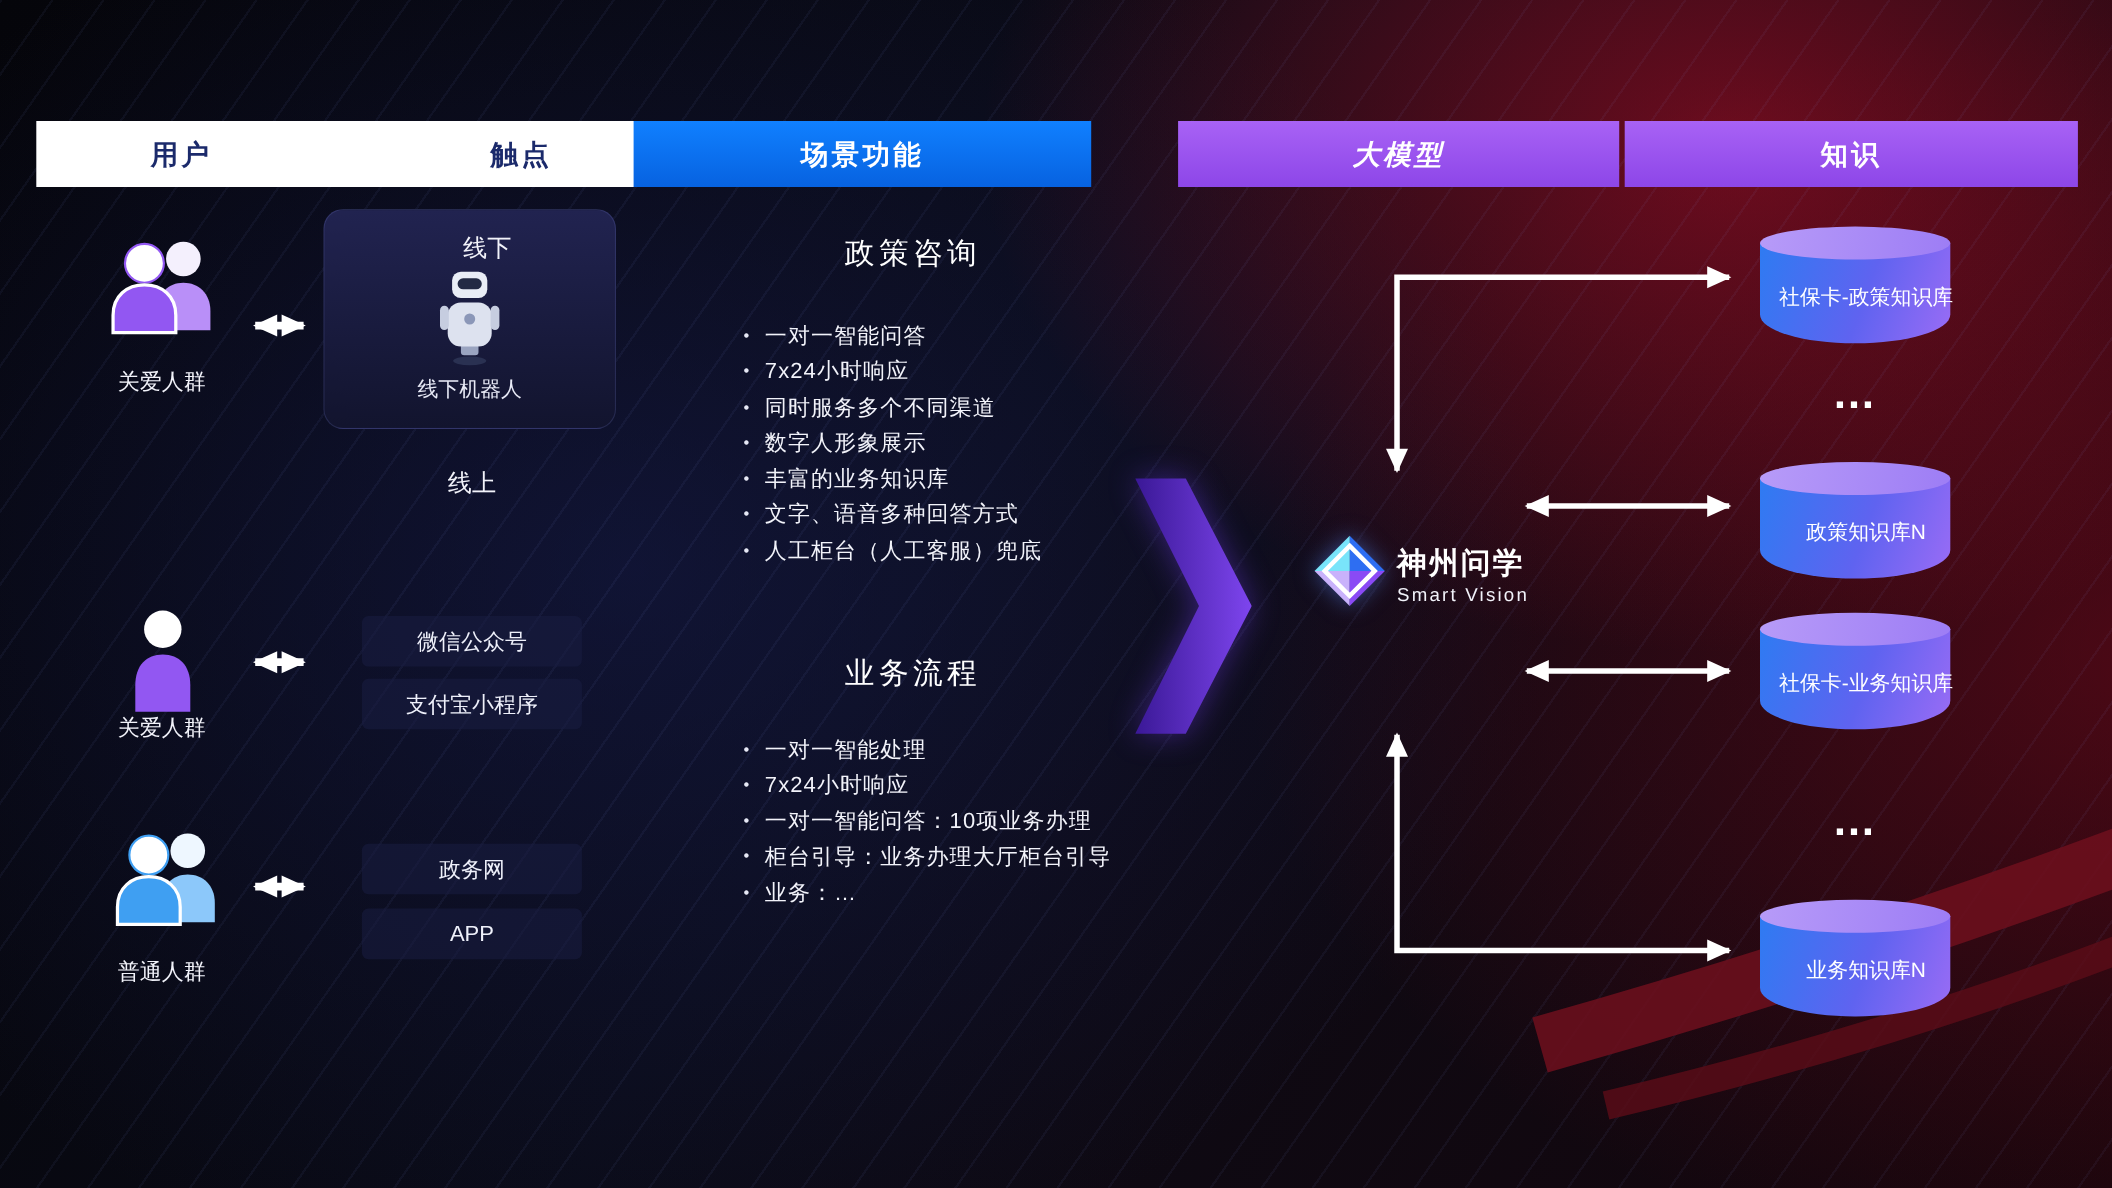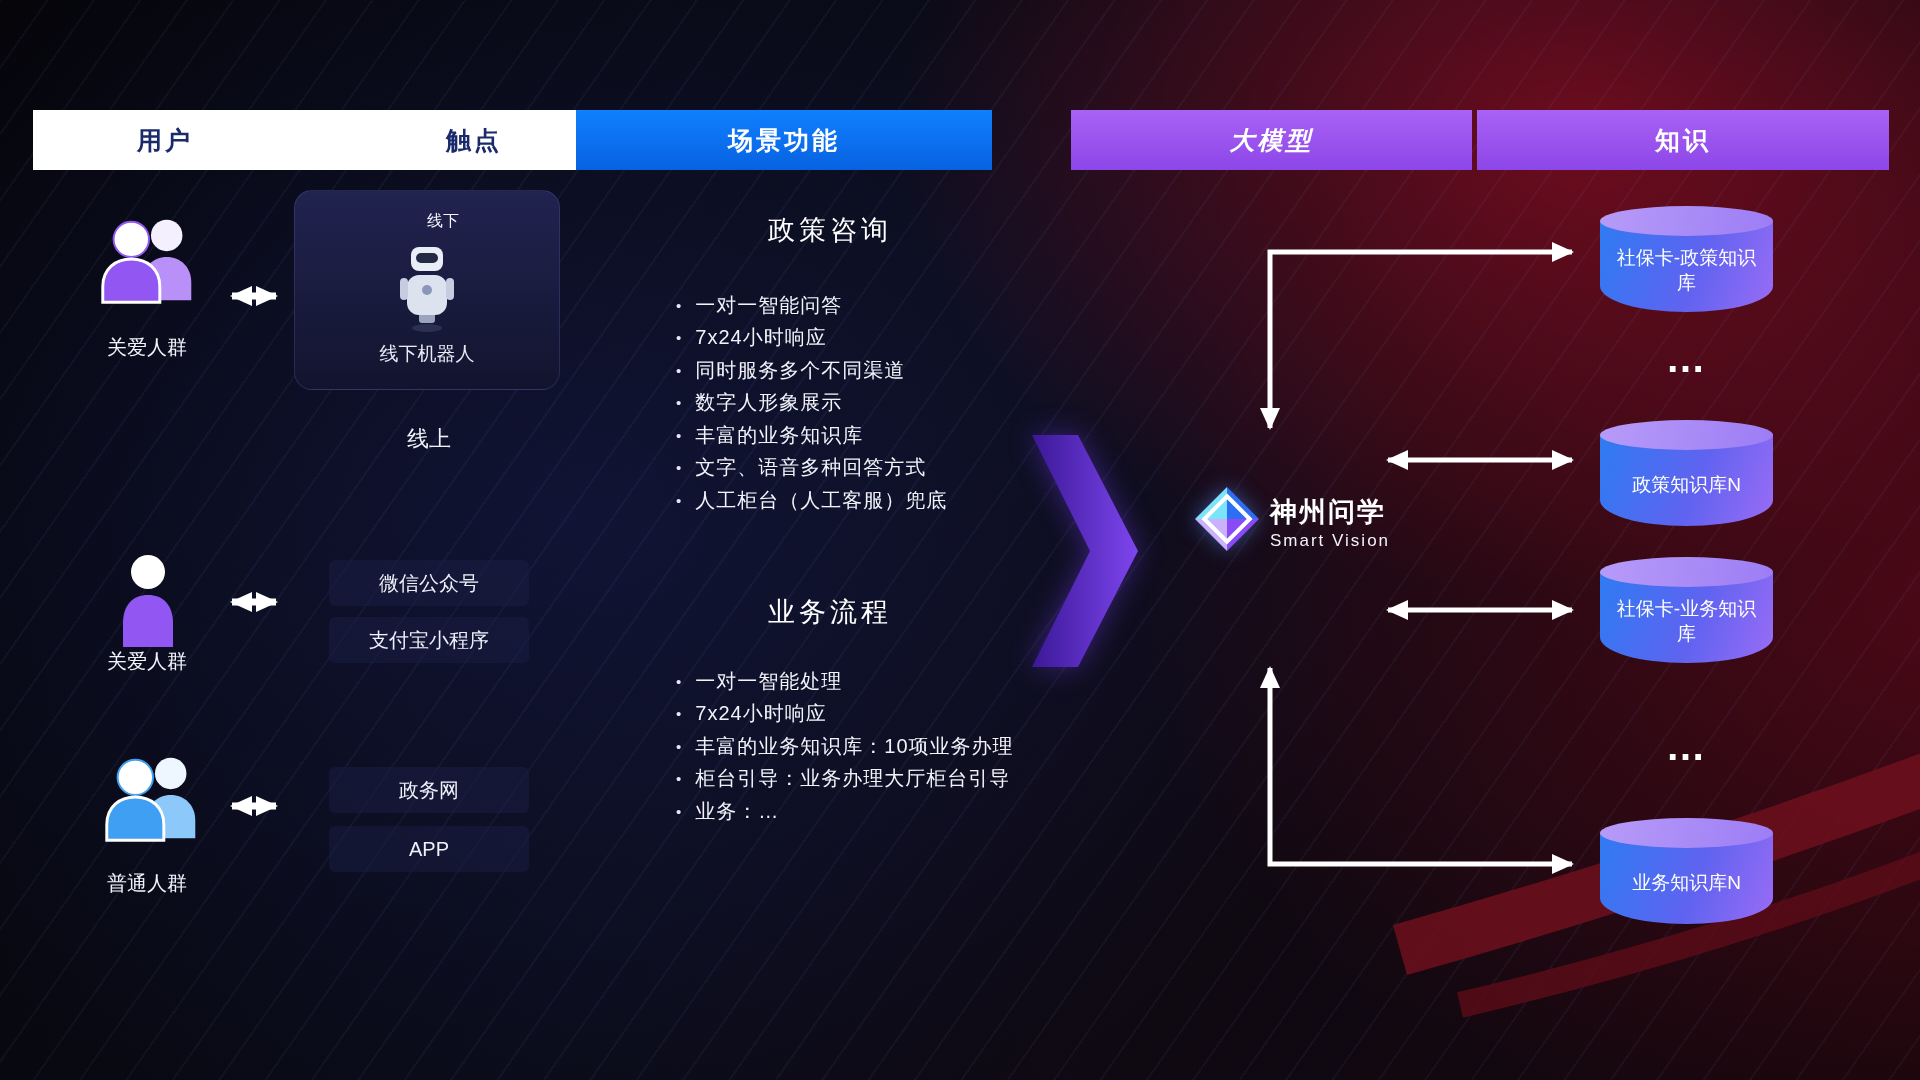--- a/index.html
+++ b/index.html
@@ -29,21 +29,21 @@
   #hdr-4{ left:1071px;width:401px;font-style:italic; }
   #hdr-5{ left:1477px;width:412px; }
 
   
   .icon-box{ position:absolute; }
   .user-label{ position:absolute; left:47px; width:200px; text-align:center; font-size:20px; color:#f2f3fa; }
 
   
   .offline-card{ position:absolute; left:294px; top:190px; width:264px; height:198px; border-radius:18px;
     background:linear-gradient(180deg,#212350,#12142e); border:1px solid rgba(130,140,230,0.18); }
-  .offline-title{ position:absolute; top:20px; left:0; right:0; text-align:center; font-size:16px; color:#f2f3fa;padding-left:32px; }
+  .offline-title{ position:absolute; top:20px; left:0; right:0; text-align:center; font-size:22px; color:#f2f3fa;padding-left:32px; }
   .robot-wrap{ position:absolute; top:54px; left:100px; width:64px; height:88px; }
   .robot-label{ position:absolute; top:150px; left:0; right:0; text-align:center; font-size:19px; color:#e8eaf6; }
   .online-title{ position:absolute; left:329px; top:424px; width:200px; text-align:center; font-size:22px; color:#f2f3fa; }
   .channel{ position:absolute; left:329px; width:200px; height:46px; border-radius:6px;
     background:rgba(26,29,66,0.55); display:flex; align-items:center; justify-content:center;
     font-size:20px; color:#eef0fa; }
   #ch-0{ top:560px; } #ch-1{ top:617px; } #ch-2{ top:767px; } #ch-3{ top:826px; }
 
   
   .sec-title{ position:absolute; width:300px; text-align:center; font-size:27px; color:#ffffff; letter-spacing:4px; }
@@ -59,21 +59,21 @@
   .big-arrow{ position:absolute; left:1032px; top:434px; width:106px; height:234px;
     filter:drop-shadow(0 0 14px rgba(110,60,230,.45)); }
 
   
   .logo-diamond{ position:absolute; left:1194px; top:486px; width:66px; height:66px;
     filter:drop-shadow(0 0 10px rgba(90,140,255,.5)); }
   .logo-name{ position:absolute; left:1270px; top:494px; font-size:27px; font-weight:bold; color:#fff; letter-spacing:2px; }
   .logo-sub{ position:absolute; left:1270px; top:531px; font-size:17px; color:#f2f3fa; letter-spacing:2px; }
 
   
-  .db{ position:absolute; left:1600px; width:173px; height:106px; }
+  .db{ position:absolute; left:1600px; width:173px; height:106px;padding-left:20px; }
   #db-0{ top:206px; } #db-1{ top:420px; } #db-2{ top:557px; } #db-3{ top:818px; }
   .db-body{ position:absolute; top:15px; left:0; width:173px; height:91px;
     background:linear-gradient(110deg,#2e7bf2 0%, #5f63f0 55%, #9a6cf5 100%);
     border-radius:0 0 86px 86px / 0 0 26px 26px; }
   .db-top{ position:absolute; top:0; left:0; width:173px; height:30px; border-radius:50%;
     background:linear-gradient(100deg,#b79bf8,#9d7df5); }
   .db-label{ position:absolute; top:28px; bottom:4px; left:8px; right:8px; display:flex; align-items:center;
     justify-content:center; text-align:center; font-size:19px; line-height:1.3; color:#ffffff; }
   .dots{ position:absolute; left:1600px; width:173px; text-align:center; font-size:40px; font-weight:bold;
     color:#fff; line-height:40px; letter-spacing:2px; }
@@ -176,21 +176,21 @@
     <li>数字人形象展示</li>
     <li>丰富的业务知识库</li>
     <li>文字、语音多种回答方式</li>
     <li>人工柜台（人工客服）兜底</li>
   </ul>
 
   <div id="sec-title-business" class="sec-title">业务流程</div>
   <ul id="bullets-business" class="bullets">
     <li>一对一智能处理</li>
     <li>7x24小时响应</li>
-    <li>丰富的业务知识库：10项业务办理</li>
+    <li>一对一智能问答：10项业务办理</li>
     <li>柜台引导：业务办理大厅柜台引导</li>
     <li>业务：…</li>
   </ul>
 
   <svg class="big-arrow" viewBox="0 0 106 232">
     <defs>
       <linearGradient id="bigArrowGrad" x1="0" y1="0" x2="1" y2="0">
         <stop offset="0" stop-color="#3a1896"></stop>
         <stop offset="1" stop-color="#7e45ee"></stop>
       </linearGradient>

